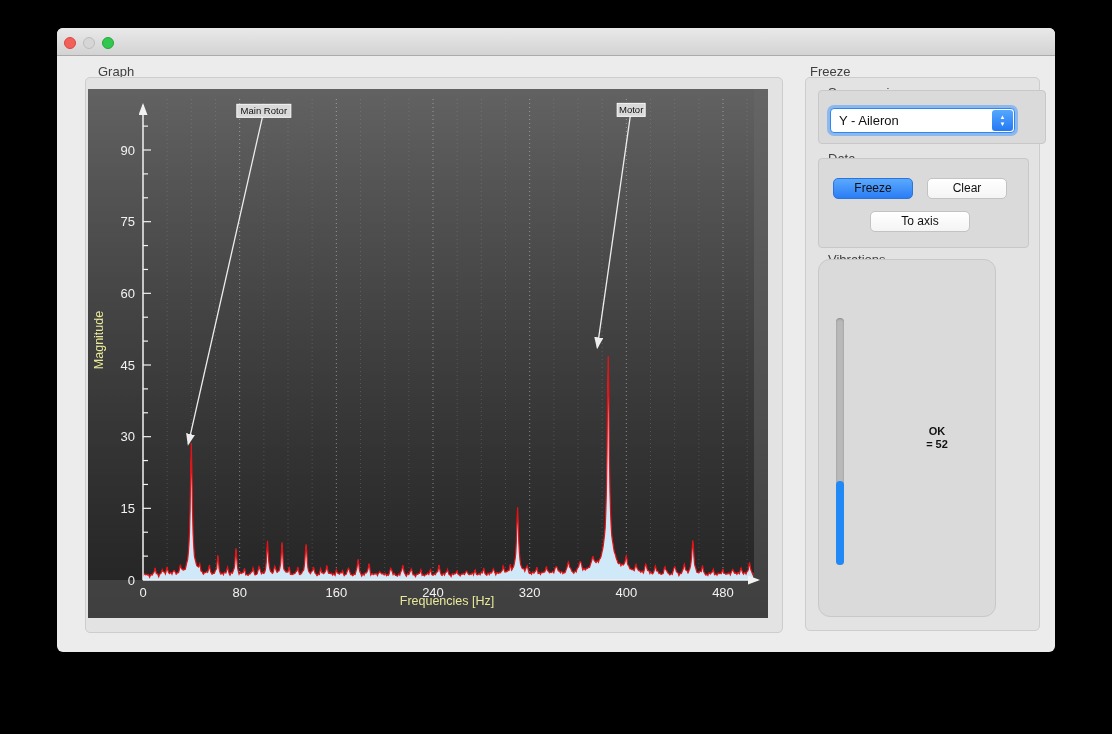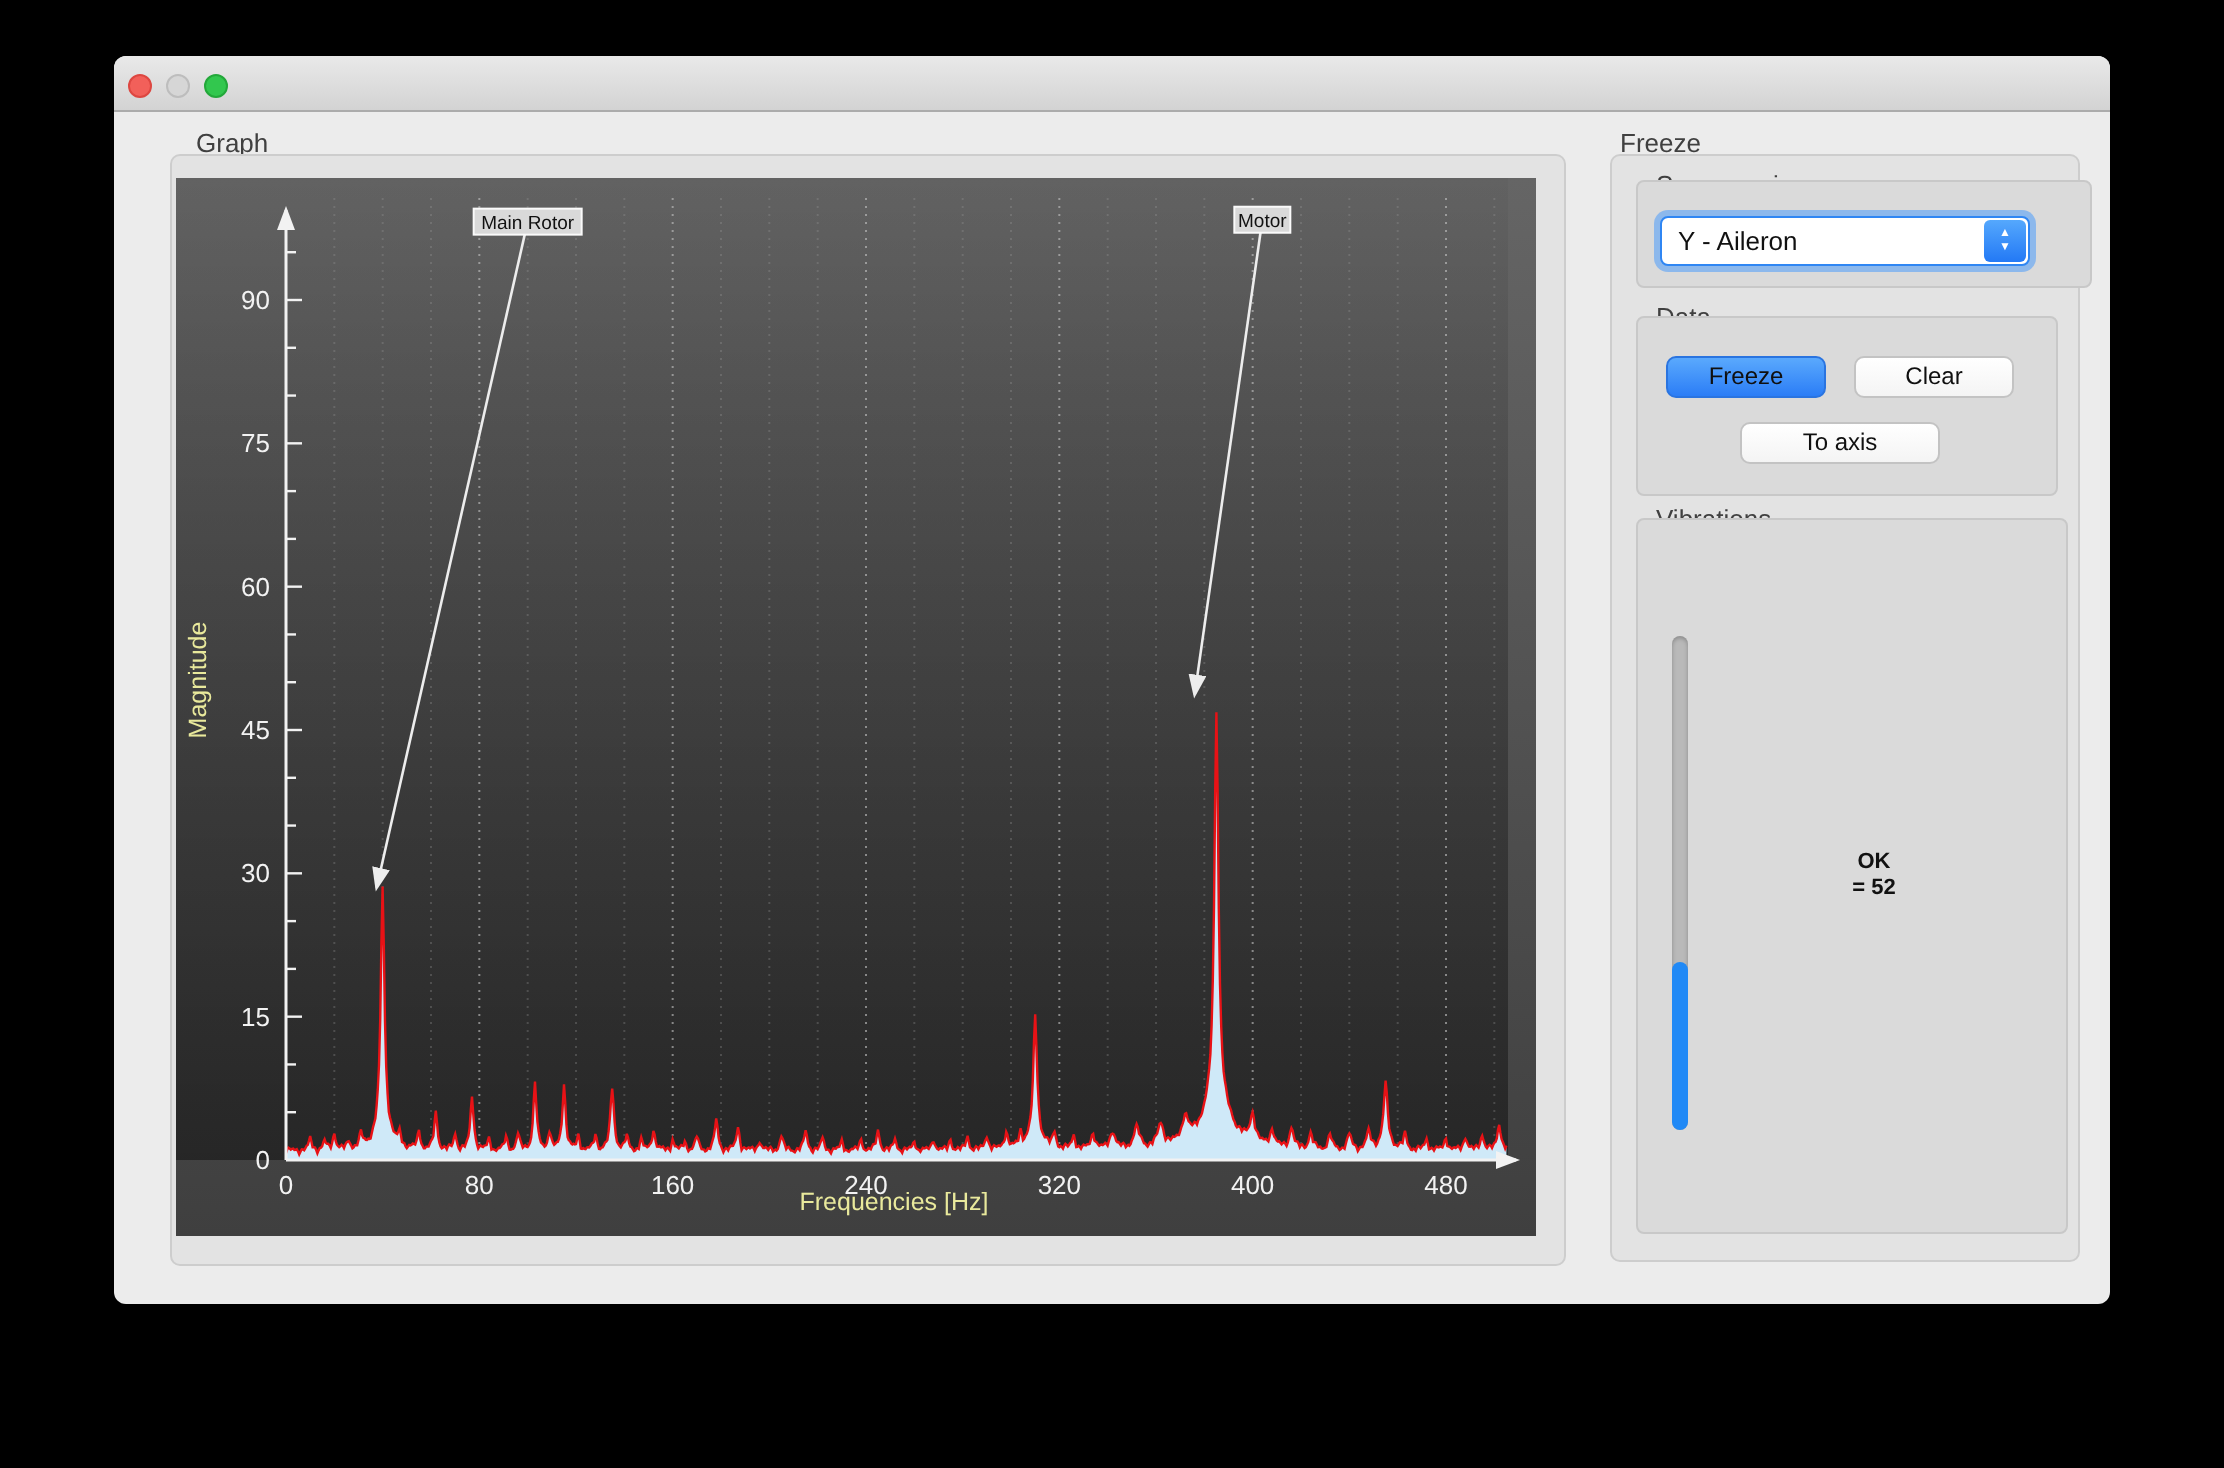--- a/index.html
+++ b/index.html
@@ -202,21 +202,21 @@
     </div>
 
     <div class="group-label" style="left:22px; top:73px;">Data</div>
     <div class="inner-box" style="left:12px; top:80px; width:211px; height:90px;">
       <div class="push-btn btn-blue" style="left:14px;  top:19px; width:80px;">Freeze</div>
       <div class="push-btn btn-white" style="left:108px; top:19px; width:80px;">Clear</div>
       <div class="push-btn btn-white" style="left:51px;  top:52px; width:100px;">To axis</div>
     </div>
 
     <div class="group-label" style="left:22px; top:174px;">Vibrations</div>
-    <div class="inner-box" style="left:12px; top:181px; width:216px; height:358px;">
+    <div class="inner-box" style="left:12px; top:181px; width:178px; height:358px;border-radius:12px;">
       <div id="vib-track">
         <div id="vib-fill" style="height: 84px; background: rgb(32, 137, 246);"></div>
       </div>
       <div id="vib-status">
         <div>OK</div>
         <div>= 52</div>
       </div>
     </div>
   </div>
 </div>

